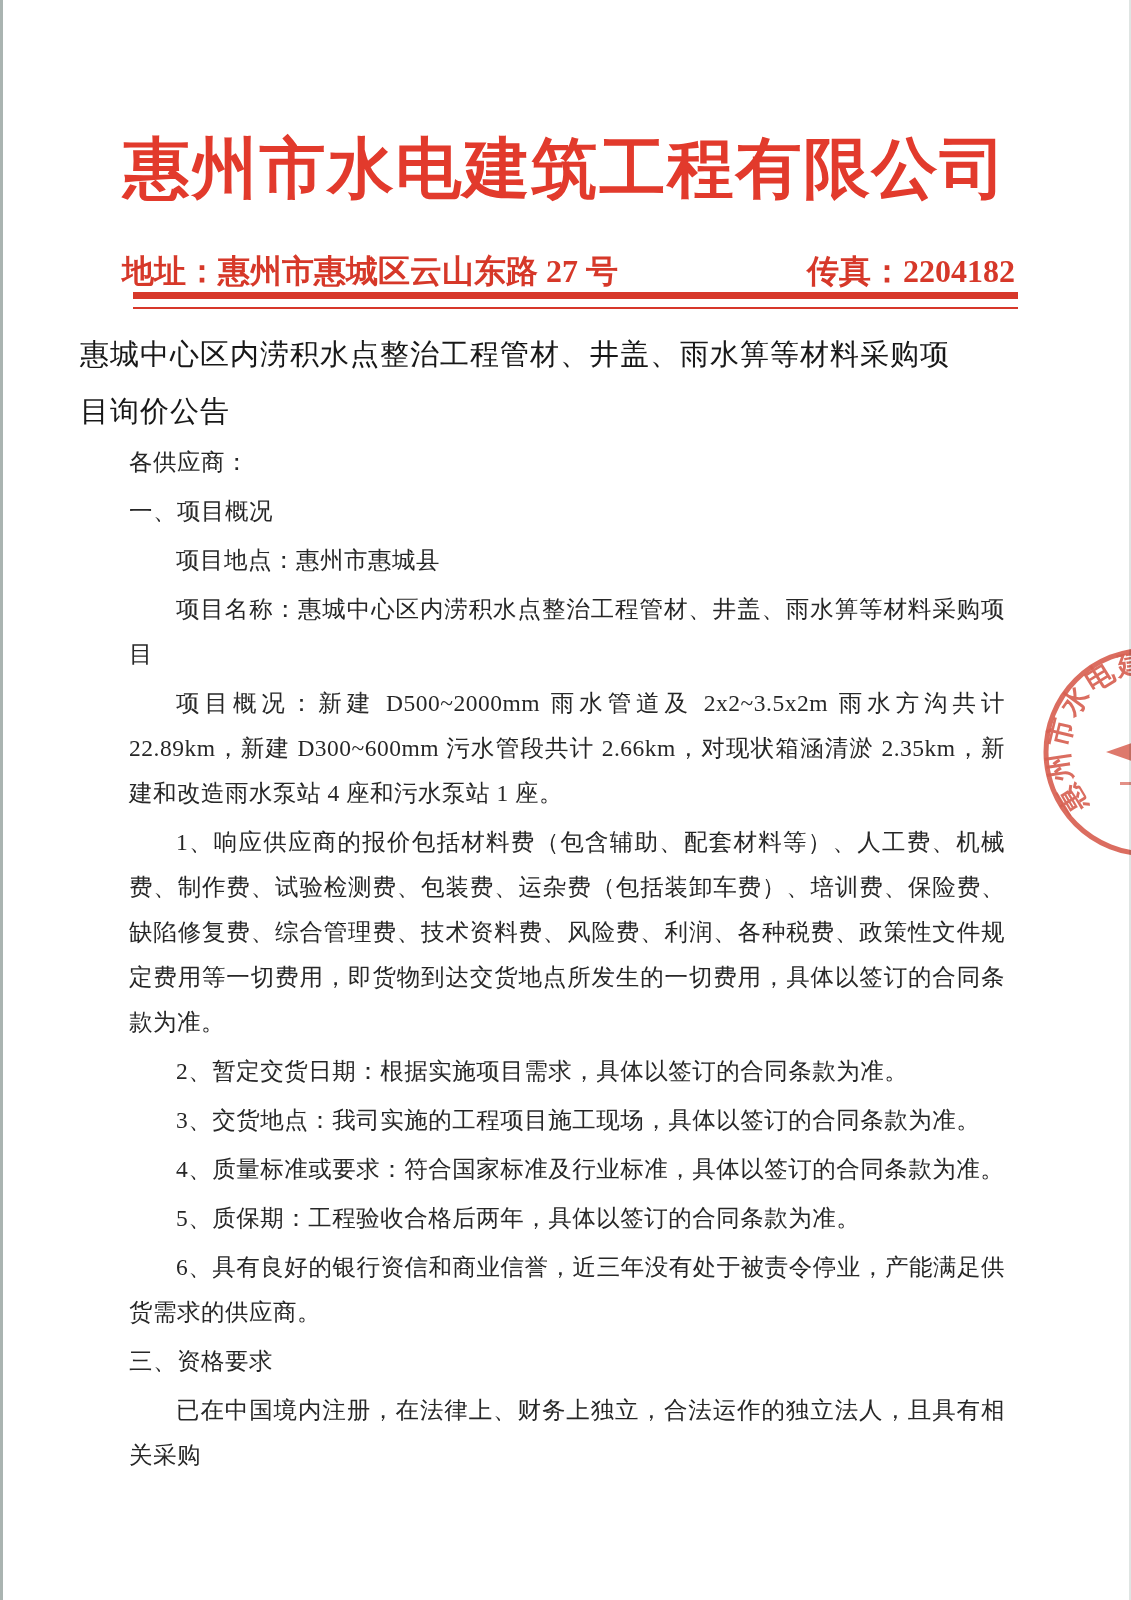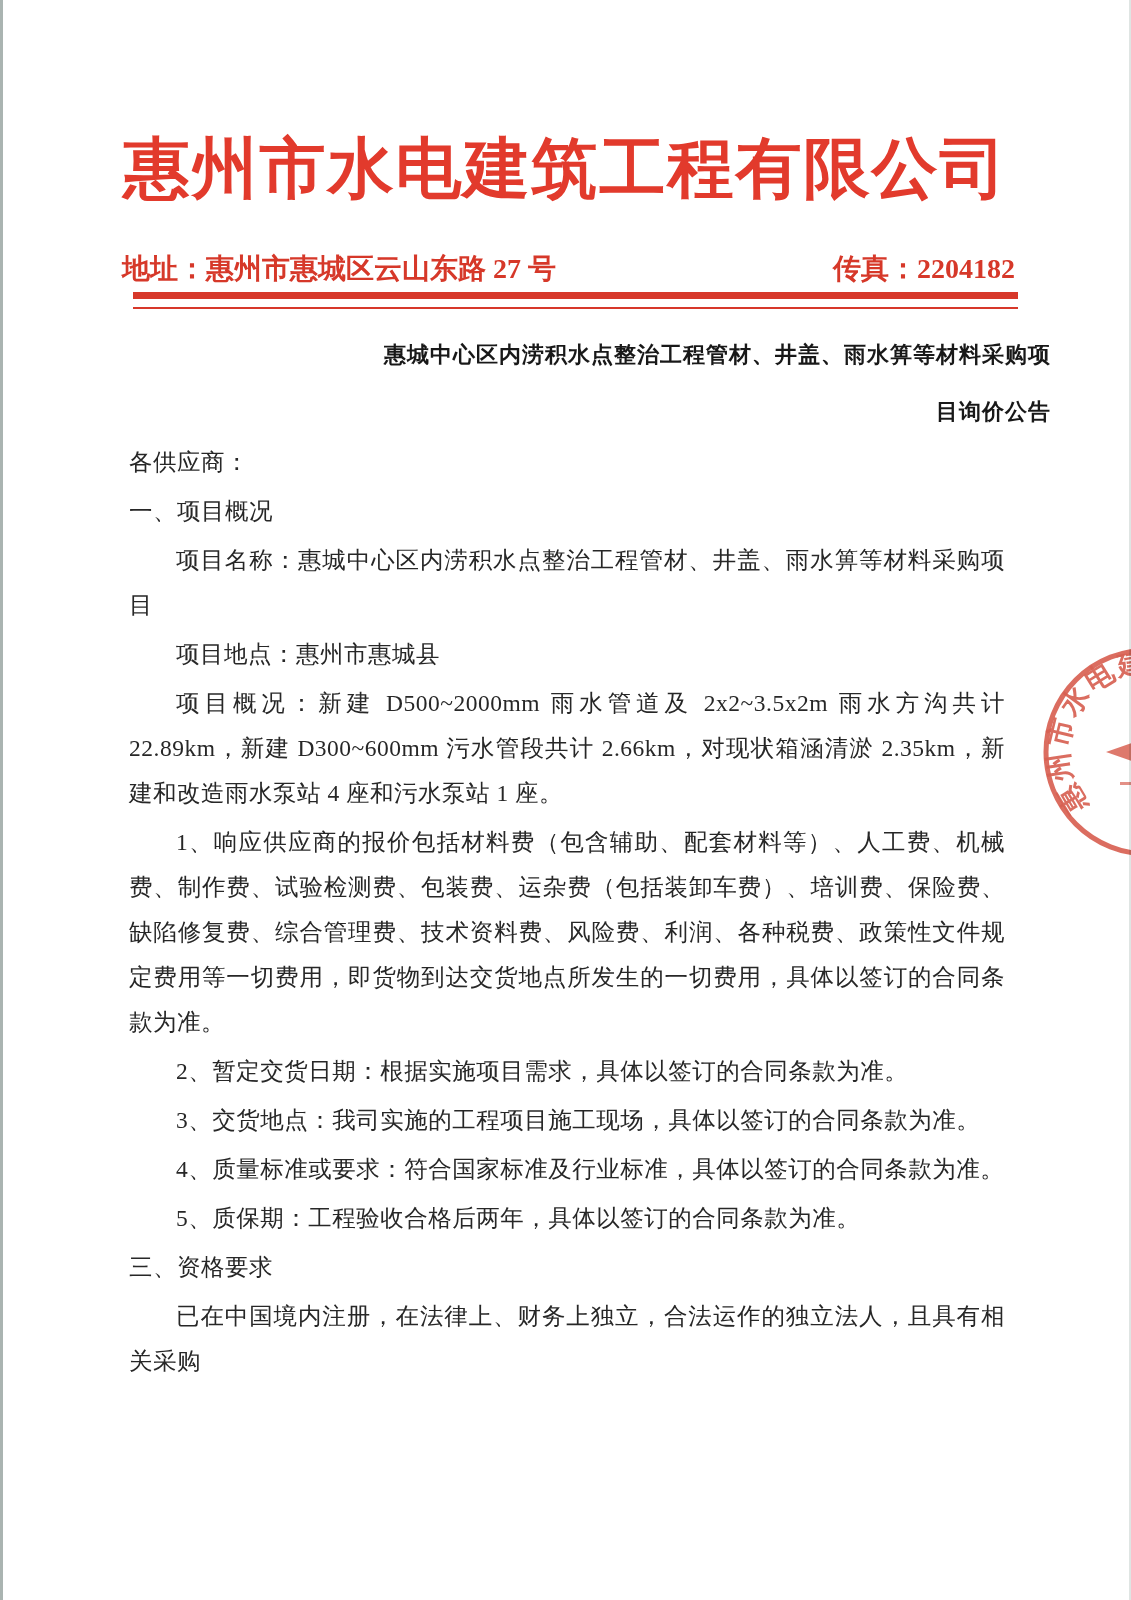--- a/index.html
+++ b/index.html
@@ -18,30 +18,30 @@
     position:absolute;top:124px;left:0;width:100%;
     text-align:center;
     font-size:66px;font-weight:bold;
     color:#e23a2c;
     letter-spacing:2px;
     white-space:nowrap;
   }
   .contact-row{
     position:absolute;top:250px;left:122px;width:893px;
     display:flex;justify-content:space-between;align-items:baseline;
-    font-size:28px;font-weight:bold;color:#d63829;
+    font-size:32px;font-weight:bold;color:#d63829;
     white-space:nowrap;
   }
   .rule-thick{position:absolute;top:292px;left:133px;width:885px;height:7px;background:#d7382a;}
   .rule-thin{position:absolute;top:307px;left:133px;width:885px;height:2px;background:#d7382a;}
 
   .doc-title{
     position:absolute;top:326px;left:80px;width:971px;margin:0;
-    text-align:right;
-    font-size:22px;font-weight:bold;color:#181818;
+    text-align:left;
+    font-size:29px;font-weight:normal;color:#181818;
     line-height:57px;letter-spacing:1px;
   }
   .doc-title span{display:block;}
 
   .body-text{
     position:absolute;top:436px;left:125px;width:884px;
     font-size:23.5px;line-height:45px;color:#272727;
     text-align:justify;letter-spacing:.5px;
   }
   .body-text p{margin:4px;}
@@ -72,28 +72,29 @@
   </header>
 
   <h1 class="doc-title">
     <span>惠城中心区内涝积水点整治工程管材、井盖、雨水箅等材料采购项</span>
     <span>目询价公告</span>
   </h1>
 
   <main class="body-text">
     <p>各供应商：</p>
     <p>一、项目概况</p>
+    <p class="indent">项目地点：惠州市惠城县</p>
     <p class="indent">项目名称：惠城中心区内涝积水点整治工程管材、井盖、雨水箅等材料采购项目</p>
-    <p class="indent">项目地点：惠州市惠城县</p>
     <p class="indent">项目概况：新建 D500~2000mm 雨水管道及 2x2~3.5x2m 雨水方沟共计 22.89km，新建 D300~600mm 污水管段共计 2.66km，对现状箱涵清淤 2.35km，新建和改造雨水泵站 4 座和污水泵站 1 座。</p>
     <p class="indent">1、响应供应商的报价包括材料费（包含辅助、配套材料等）、人工费、机械费、制作费、试验检测费、包装费、运杂费（包括装卸车费）、培训费、保险费、缺陷修复费、综合管理费、技术资料费、风险费、利润、各种税费、政策性文件规定费用等一切费用，即货物到达交货地点所发生的一切费用，具体以签订的合同条款为准。</p>
     <p class="indent">2、暂定交货日期：根据实施项目需求，具体以签订的合同条款为准。</p>
     <p class="indent">3、交货地点：我司实施的工程项目施工现场，具体以签订的合同条款为准。</p>
     <p class="indent">4、质量标准或要求：符合国家标准及行业标准，具体以签订的合同条款为准。</p>
     <p class="indent">5、质保期：工程验收合格后两年，具体以签订的合同条款为准。</p>
+    <p class="indent">6、具有良好的银行资信和商业信誉，近三年没有处于被责令停业，产能满足供货需求的供应商。</p>
     <p>三、资格要求</p>
     <p class="indent">已在中国境内注册，在法律上、财务上独立，合法运作的独立法人，且具有相关采购</p>
   </main>
 
   <svg class="seal" width="240" height="260" viewBox="0 0 240 260" aria-hidden="true">
     <g fill="none">
       <circle cx="120" cy="126" r="102" stroke="#d24a3a" stroke-width="5" opacity="0.92"></circle>
       <polygon points="78,126 106.2,116 107,86.1 125.3,109.8 154,101.3 137,126 154,150.7 125.3,142.2 107,165.9 106.2,136" fill="#d24a3a" opacity="0.85"></polygon>
       <rect x="92" y="156" width="30" height="3" fill="#d24a3a" opacity="0.7"></rect>
       <path id="sealArc" d="M 60.6 179.5 A 80 80 0 1 1 197.3 105.3" fill="none"></path>

